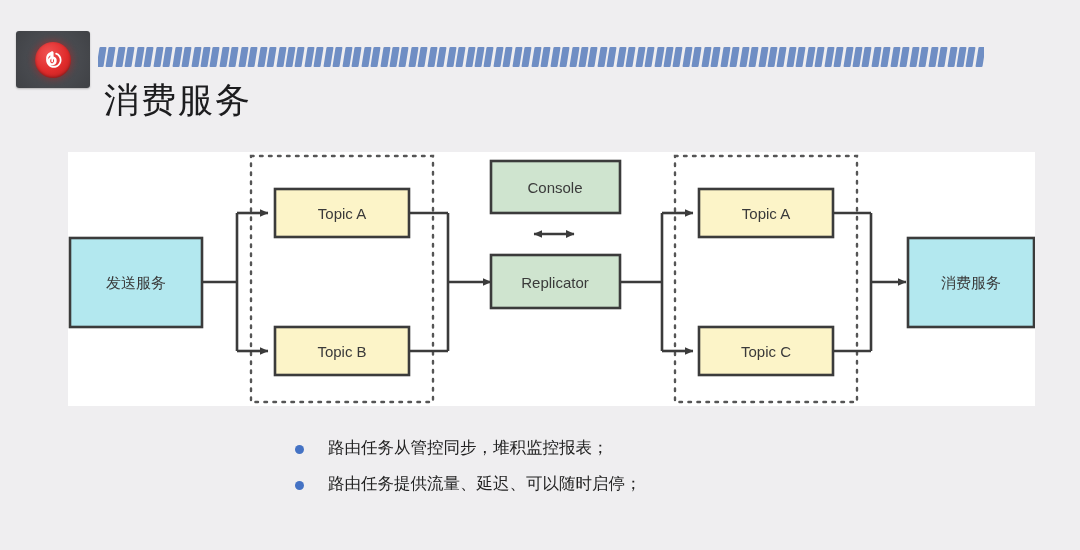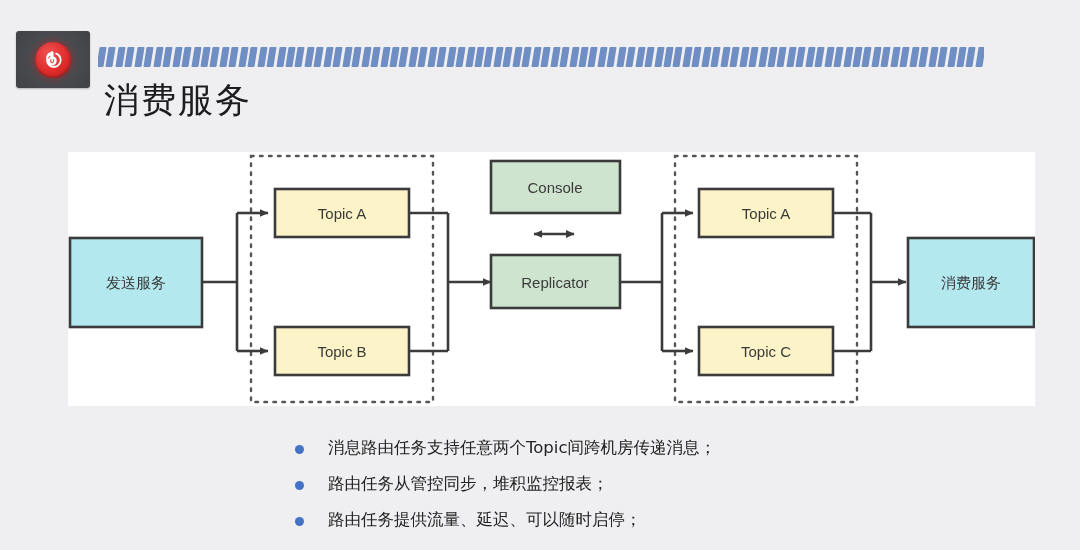--- a/index.html
+++ b/index.html
@@ -282,23 +282,19 @@
     <g>
       <rect x="840" y="86" width="126" height="89" fill="#b3e8ef" stroke="#3b3b3b" stroke-width="2.6"></rect>
       <text class="node-label-cn" x="903" y="136" text-anchor="middle">消费服务</text>
     </g>
   </svg>
 </div>
 
 <div id="bullets">
   <div class="bullet-row">
     <span class="bullet-dot" style="background: rgb(68, 114, 196);"></span>
-    <span class="bullet-text">消息路由任务支持任意两个Topic间跨机房传递消息；</span>
-  </div>
-  <div class="bullet-row">
-    <span class="bullet-dot" style="background: rgb(68, 114, 196);"></span>
     <span class="bullet-text">路由任务从管控同步，堆积监控报表；</span>
   </div>
   <div class="bullet-row">
     <span class="bullet-dot" style="background: rgb(68, 114, 196);"></span>
     <span class="bullet-text">路由任务提供流量、延迟、可以随时启停；</span>
   </div>
 </div>
 
 </body></html>

